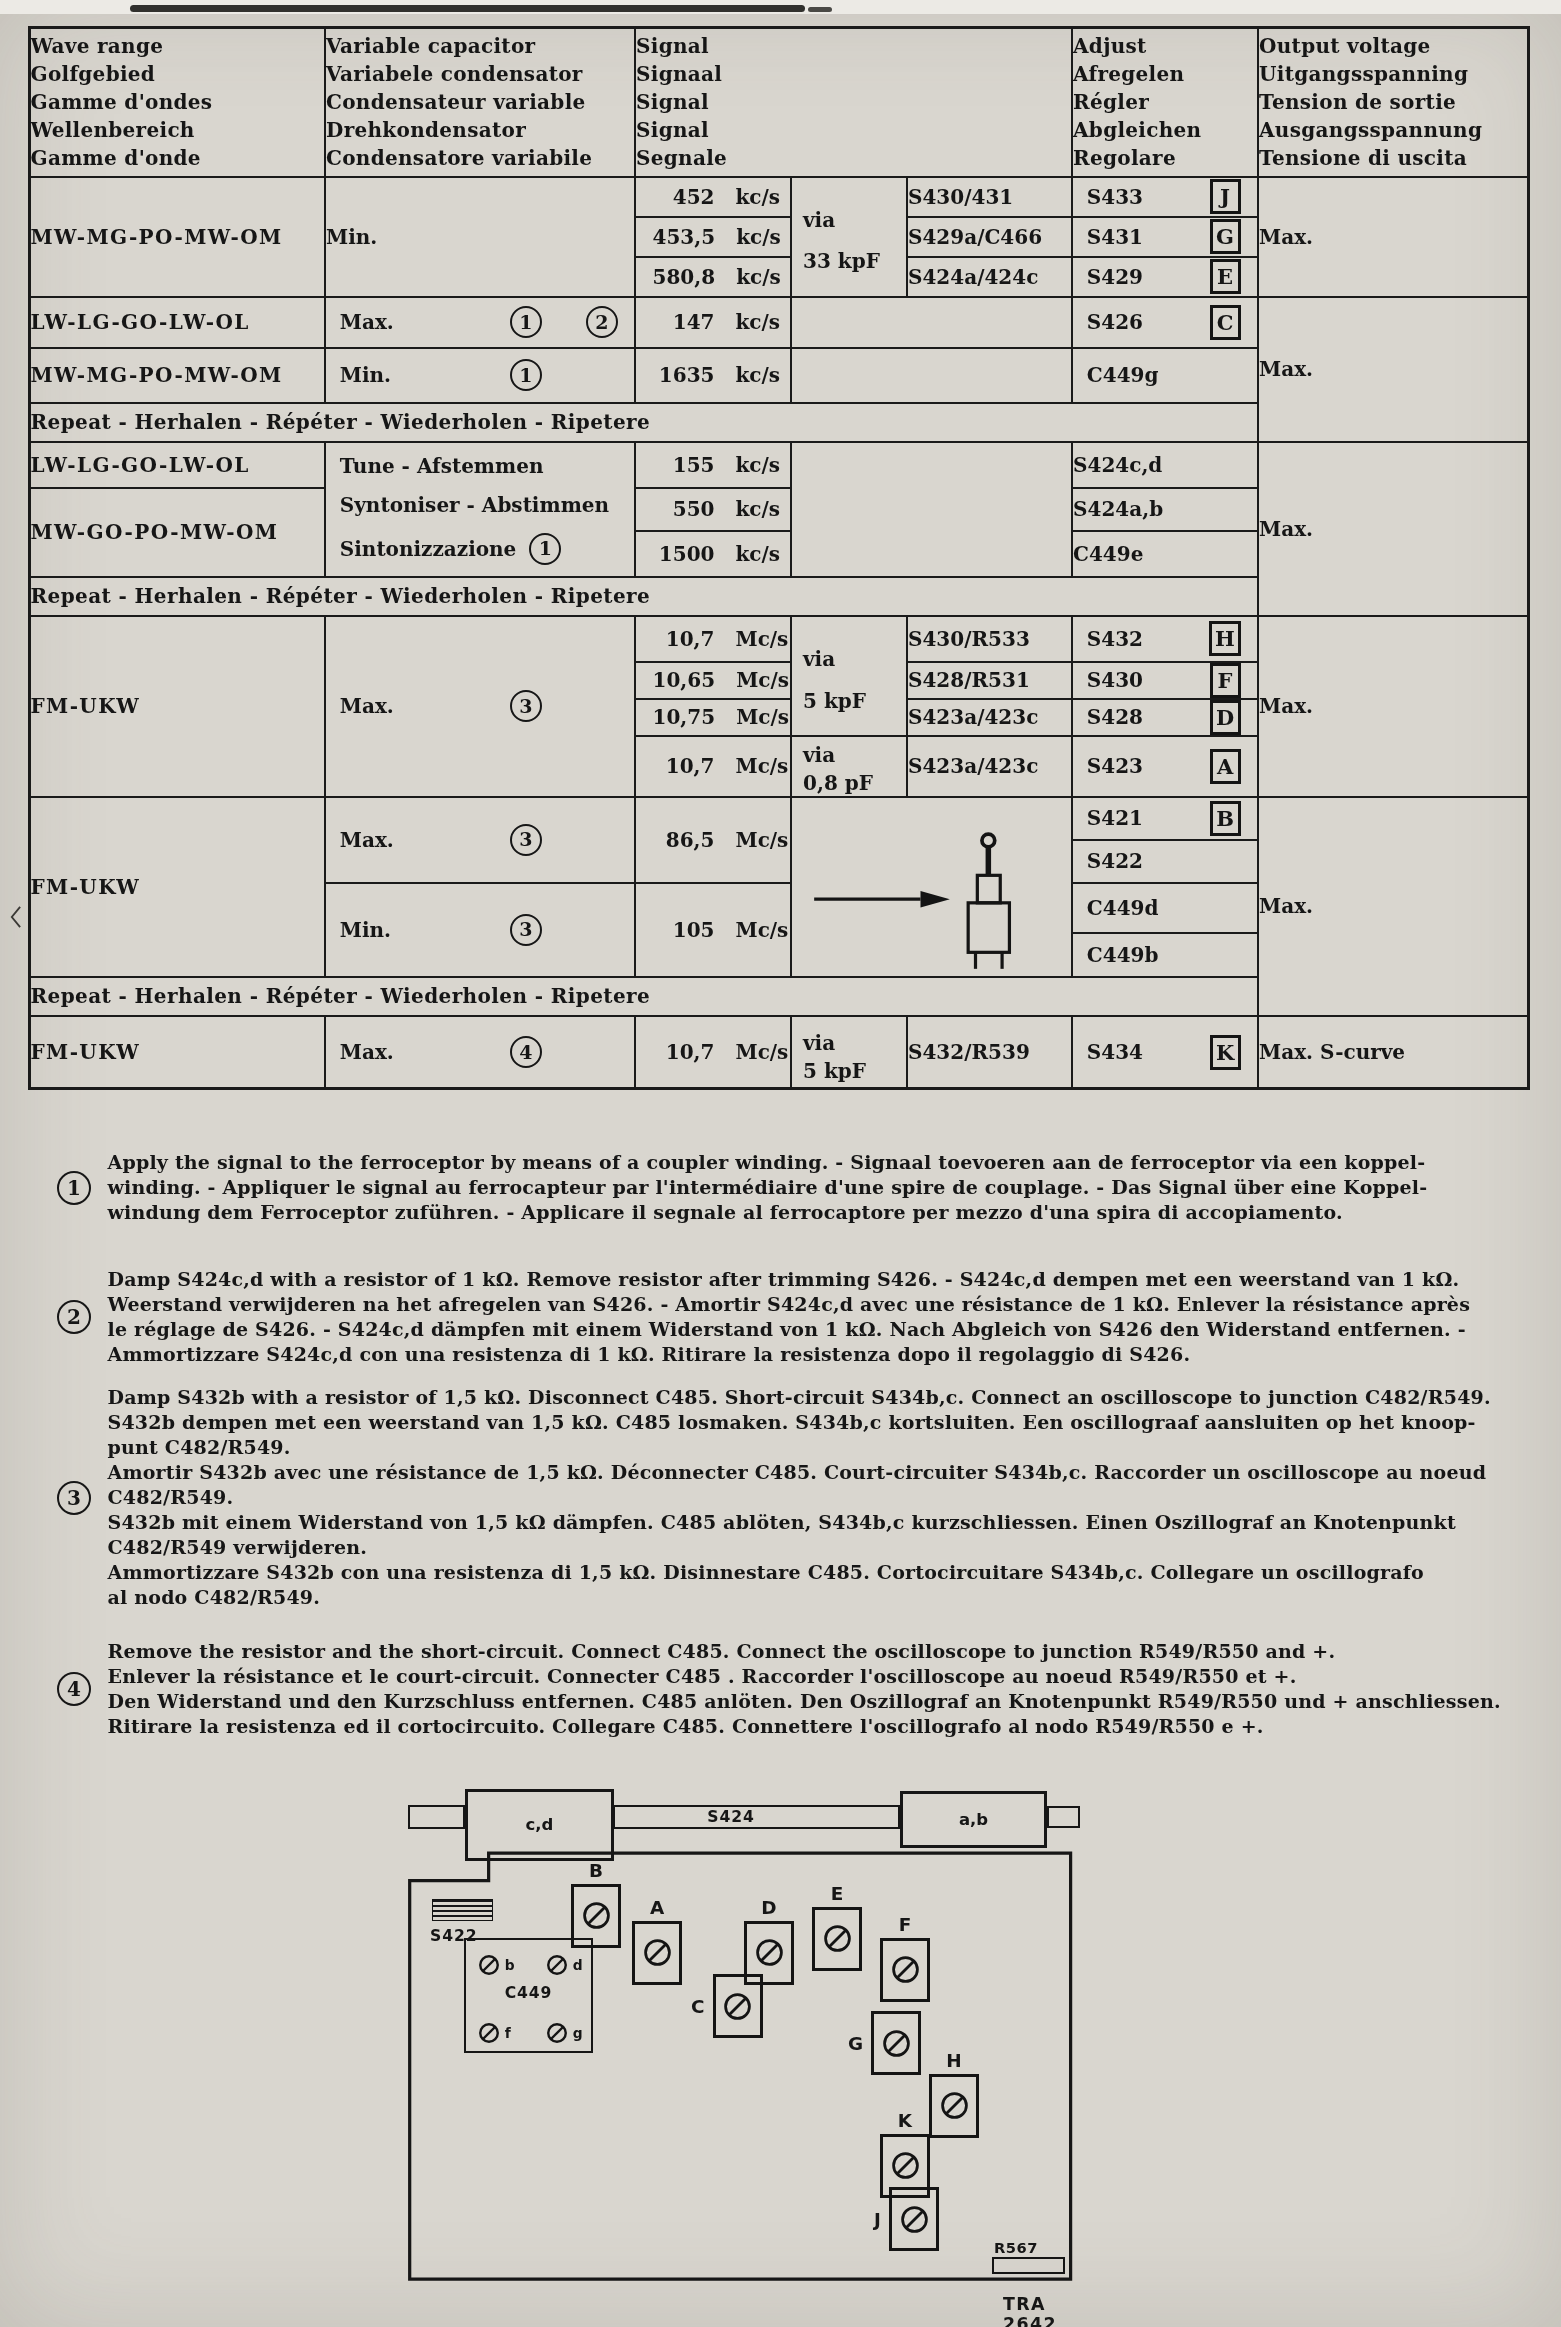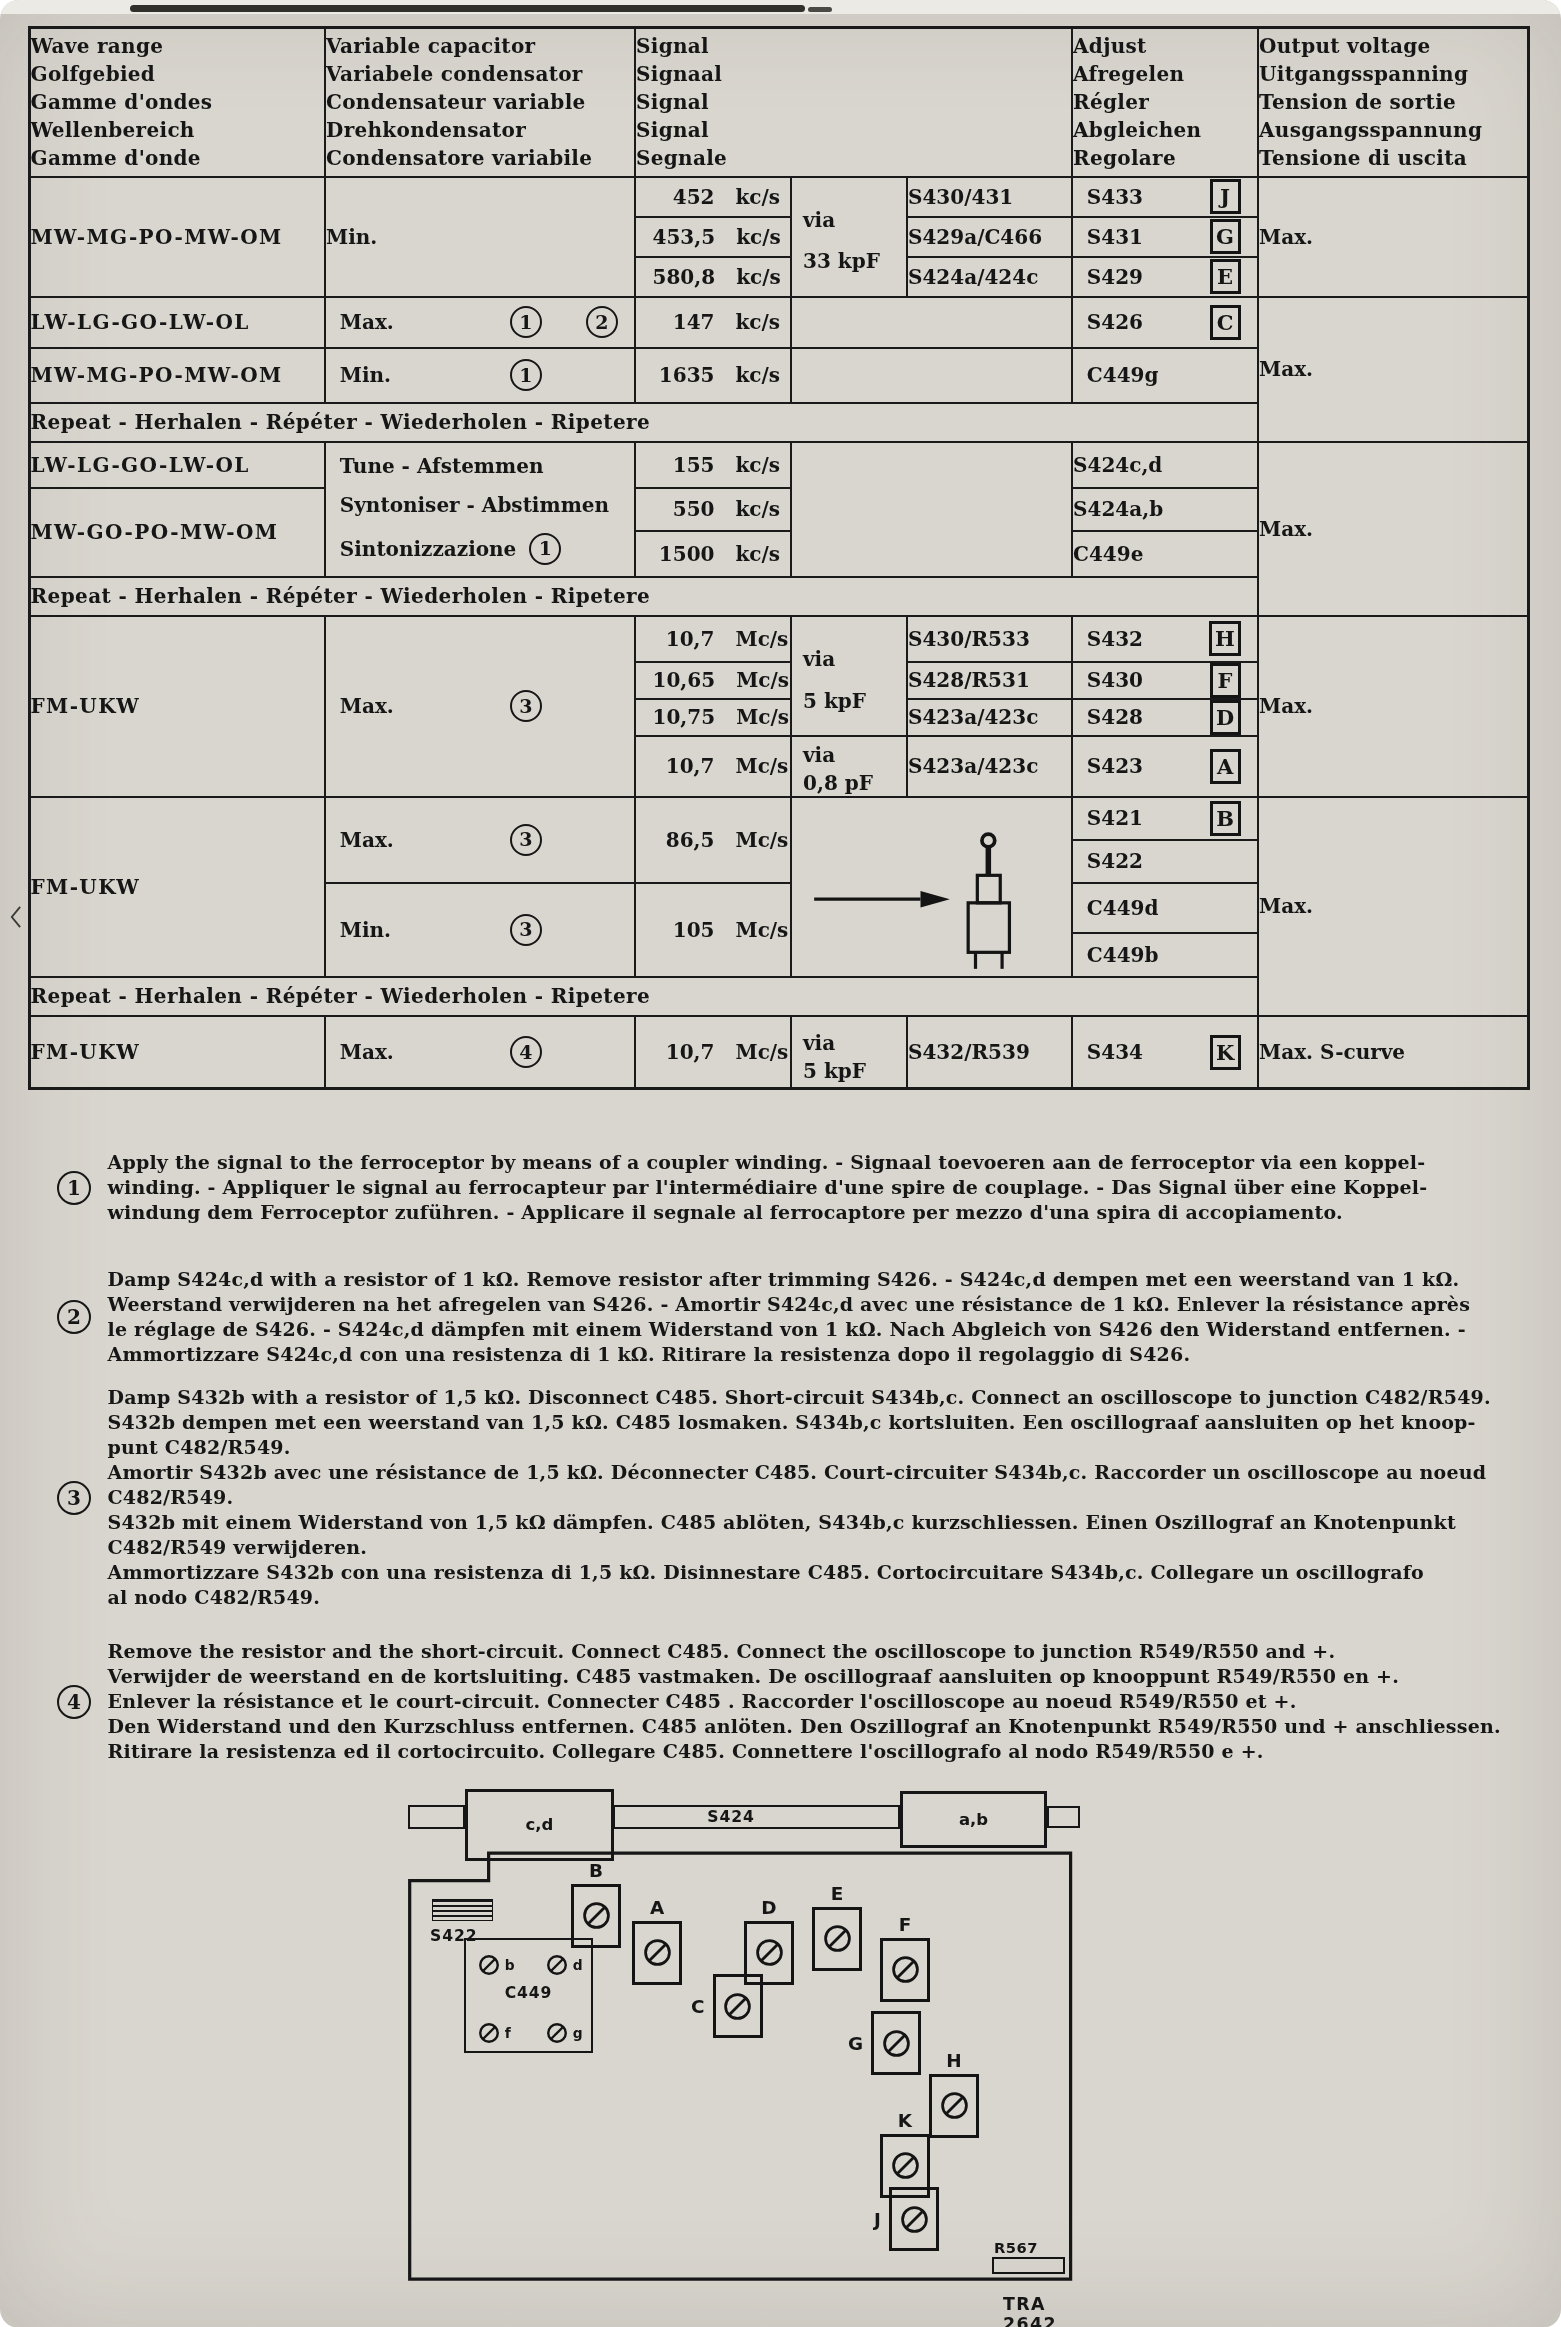--- a/index.html
+++ b/index.html
@@ -1,21 +1,20 @@
 <!DOCTYPE html>
 <html style="font-size:14.7px"><head>
 <meta charset="utf-8">
 <style>
   html,body{margin:0;padding:0;}
   .page{
     position:relative; width:1561px; height:2328px;
     background:#d9d6cf; color:#161616; overflow:hidden;
     font-family:"DejaVu Serif", serif; font-weight:700;
     box-shadow:inset 0 0 110px rgba(90,85,70,.18);
-    border-radius:19px;
   }
   
   .top-strip{position:absolute;left:0;top:0;width:1561px;height:13.8px;background:#eceae5;}
   .top-smear{position:absolute;left:130px;top:4.6px;width:675px;height:7.3px;background:#31302d;border-radius:3.7px;}
   .top-nub{position:absolute;left:808px;top:7.3px;width:24px;height:4.6px;background:#4a4945;border-radius:2.8px;}
   .margin-tick{position:absolute;left:9.2px;top:905px;width:13px;height:24px;}
 
   
   table.align{position:absolute;left:27.5px;top:26px;width:1500px;border-collapse:collapse;table-layout:fixed;border:3.2px solid #1a1a1a;}
   table.align td, table.align th{border:2.8px solid #1a1a1a;padding:0;vertical-align:middle;font-size:20px;font-weight:700;color:#161616;}
@@ -500,21 +499,20 @@
       <div>C482/R549 verwijderen.</div>
       <div>Ammortizzare S432b con una resistenza di 1,5 kΩ. Disinnestare C485. Cortocircuitare S434b,c. Collegare un oscillografo</div>
       <div>al nodo C482/R549.</div>
     </div>
   </div>
 
   <div class="note" style="top:1639px">
     <div class="circ big">4</div>
     <div class="nlines">
       <div>Remove the resistor and the short-circuit. Connect C485. Connect the oscilloscope to junction R549/R550 and +.</div>
-      <div>Verwijder de weerstand en de kortsluiting. C485 vastmaken. De oscillograaf aansluiten op knooppunt R549/R550 en +.</div>
       <div>Enlever la résistance et le court-circuit. Connecter C485 . Raccorder l'oscilloscope au noeud R549/R550 et +.</div>
       <div>Den Widerstand und den Kurzschluss entfernen. C485 anlöten. Den Oszillograf an Knotenpunkt R549/R550 und + anschliessen.</div>
       <div>Ritirare la resistenza ed il cortocircuito. Collegare C485. Connettere l'oscillografo al nodo R549/R550 e +.</div>
     </div>
   </div>
 
   <div class="diagram">
 
     <div class="abs stub" style="left:3.7px;top:18.4px;width:57px;height:24px;"></div>
     <div class="abs cordbox" style="left:61px;top:1.8px;width:149px;height:72px;">c,d</div>

